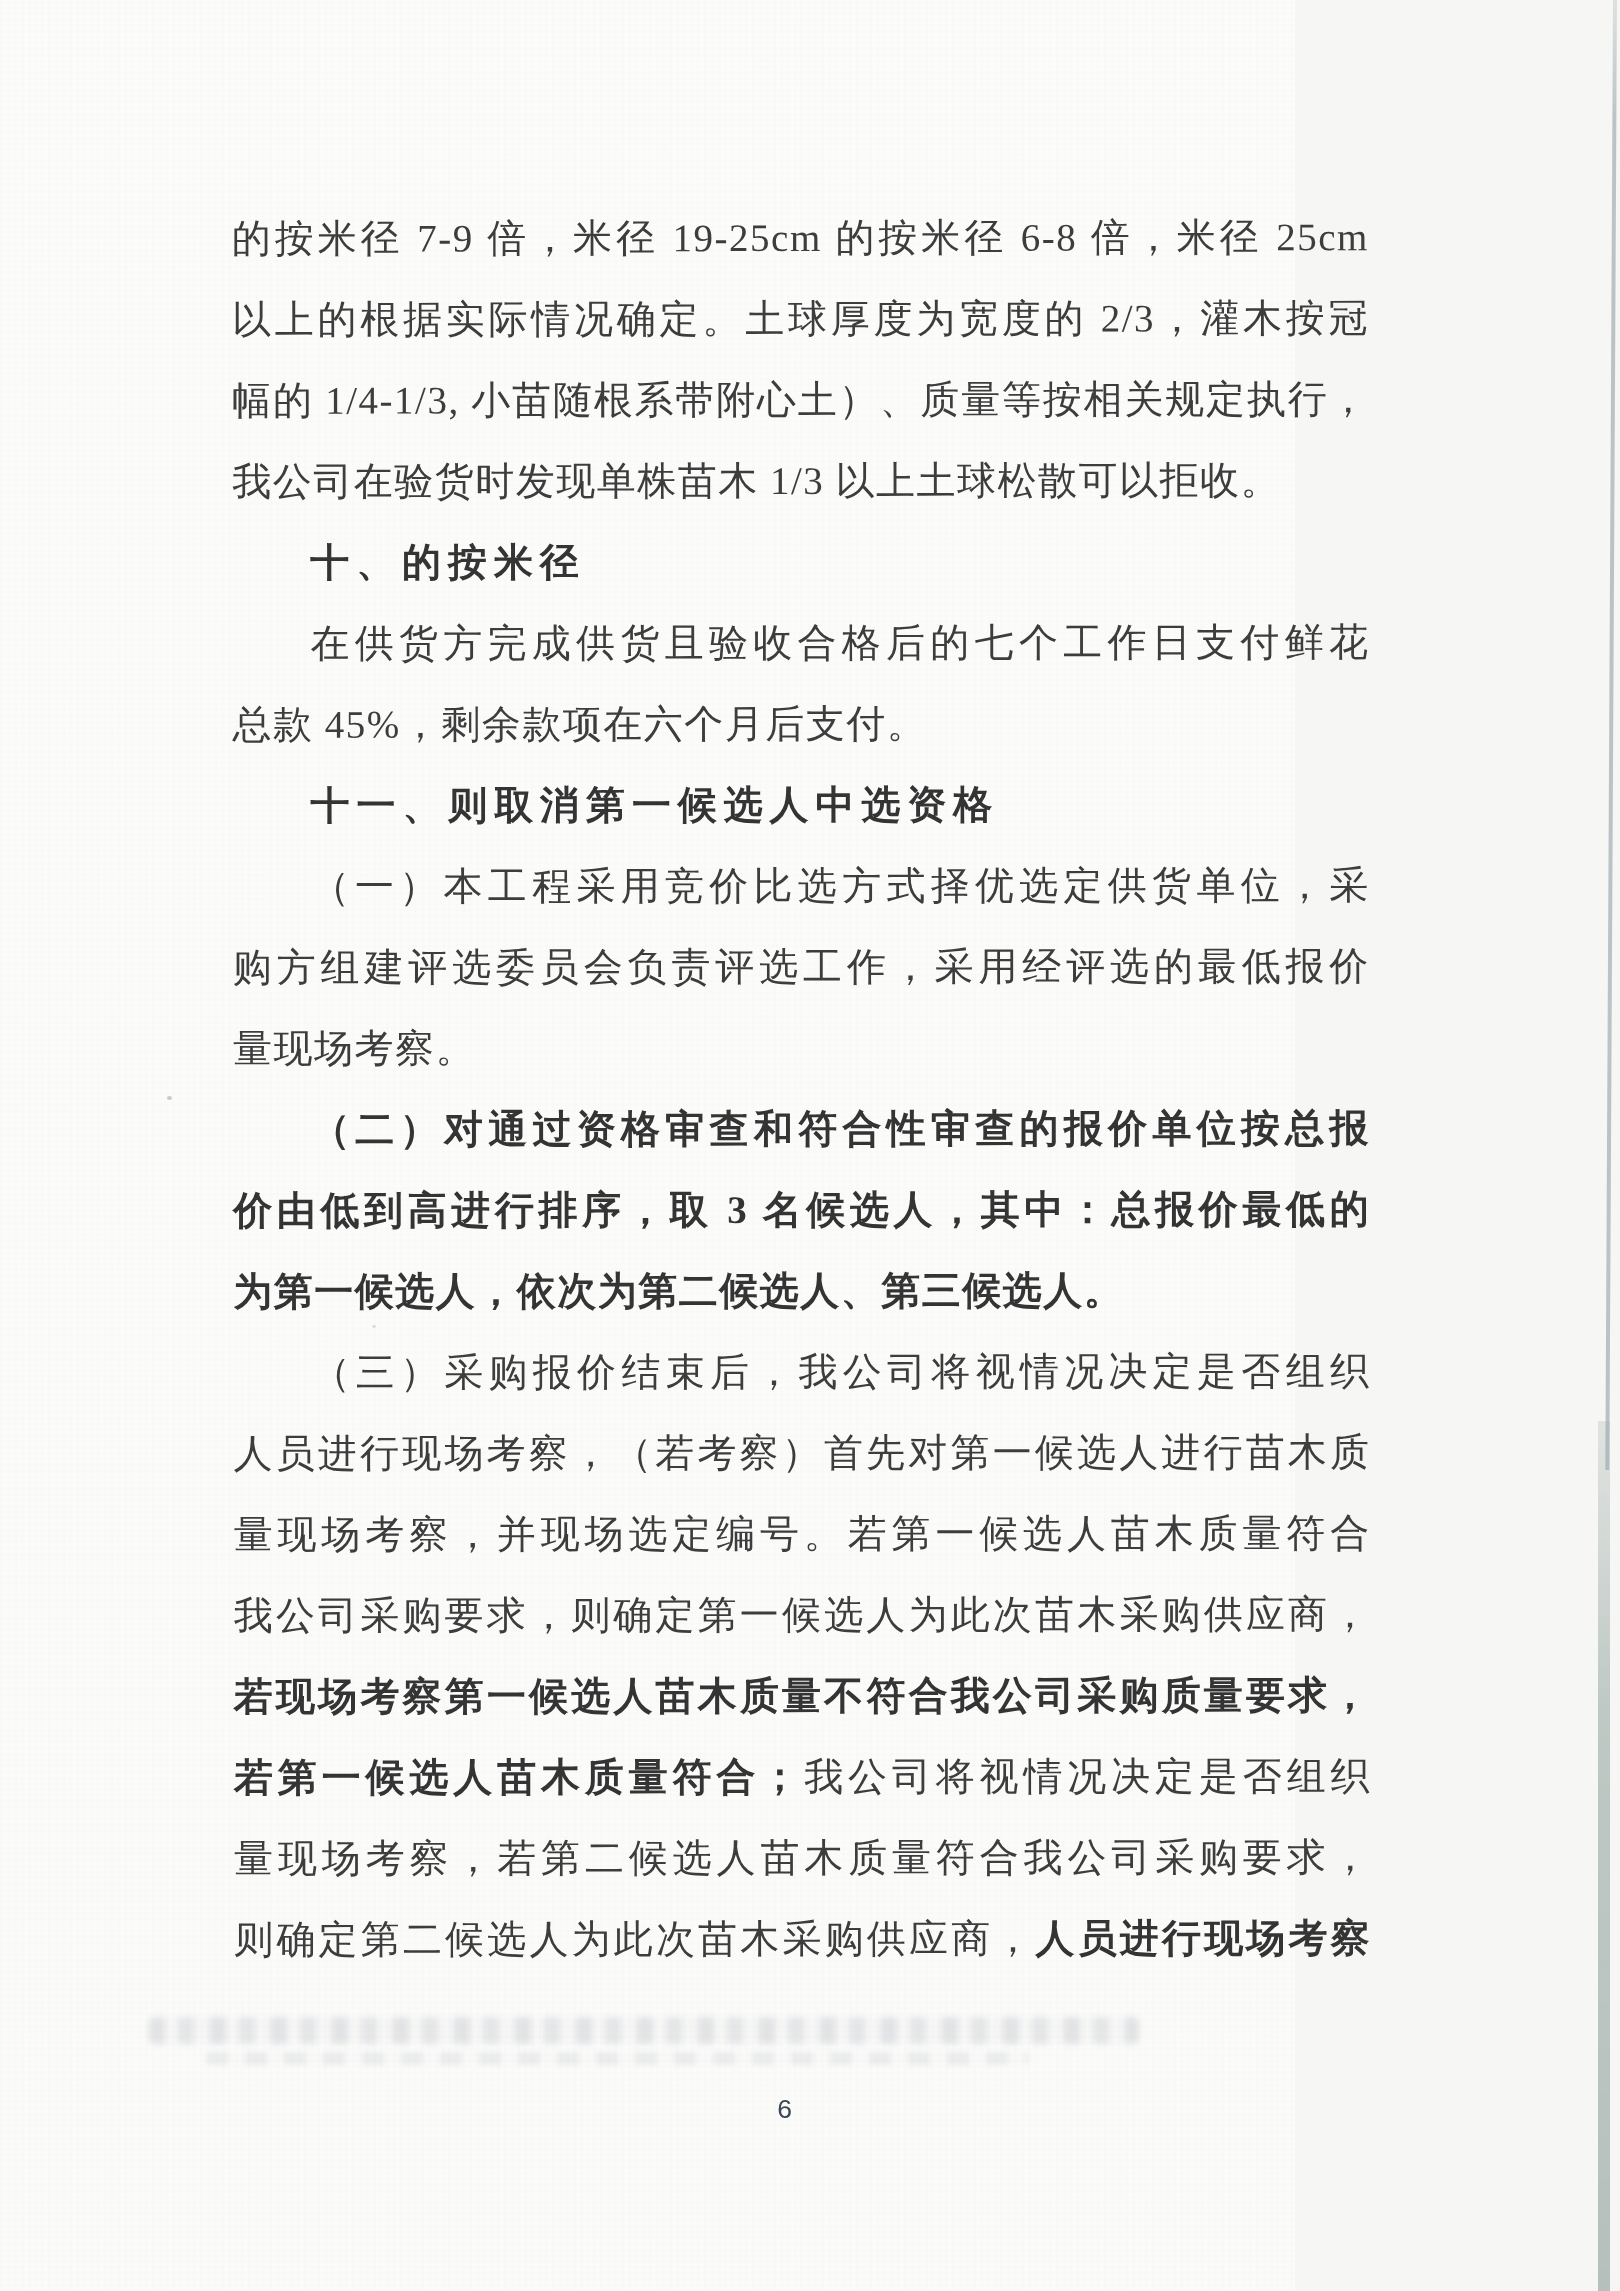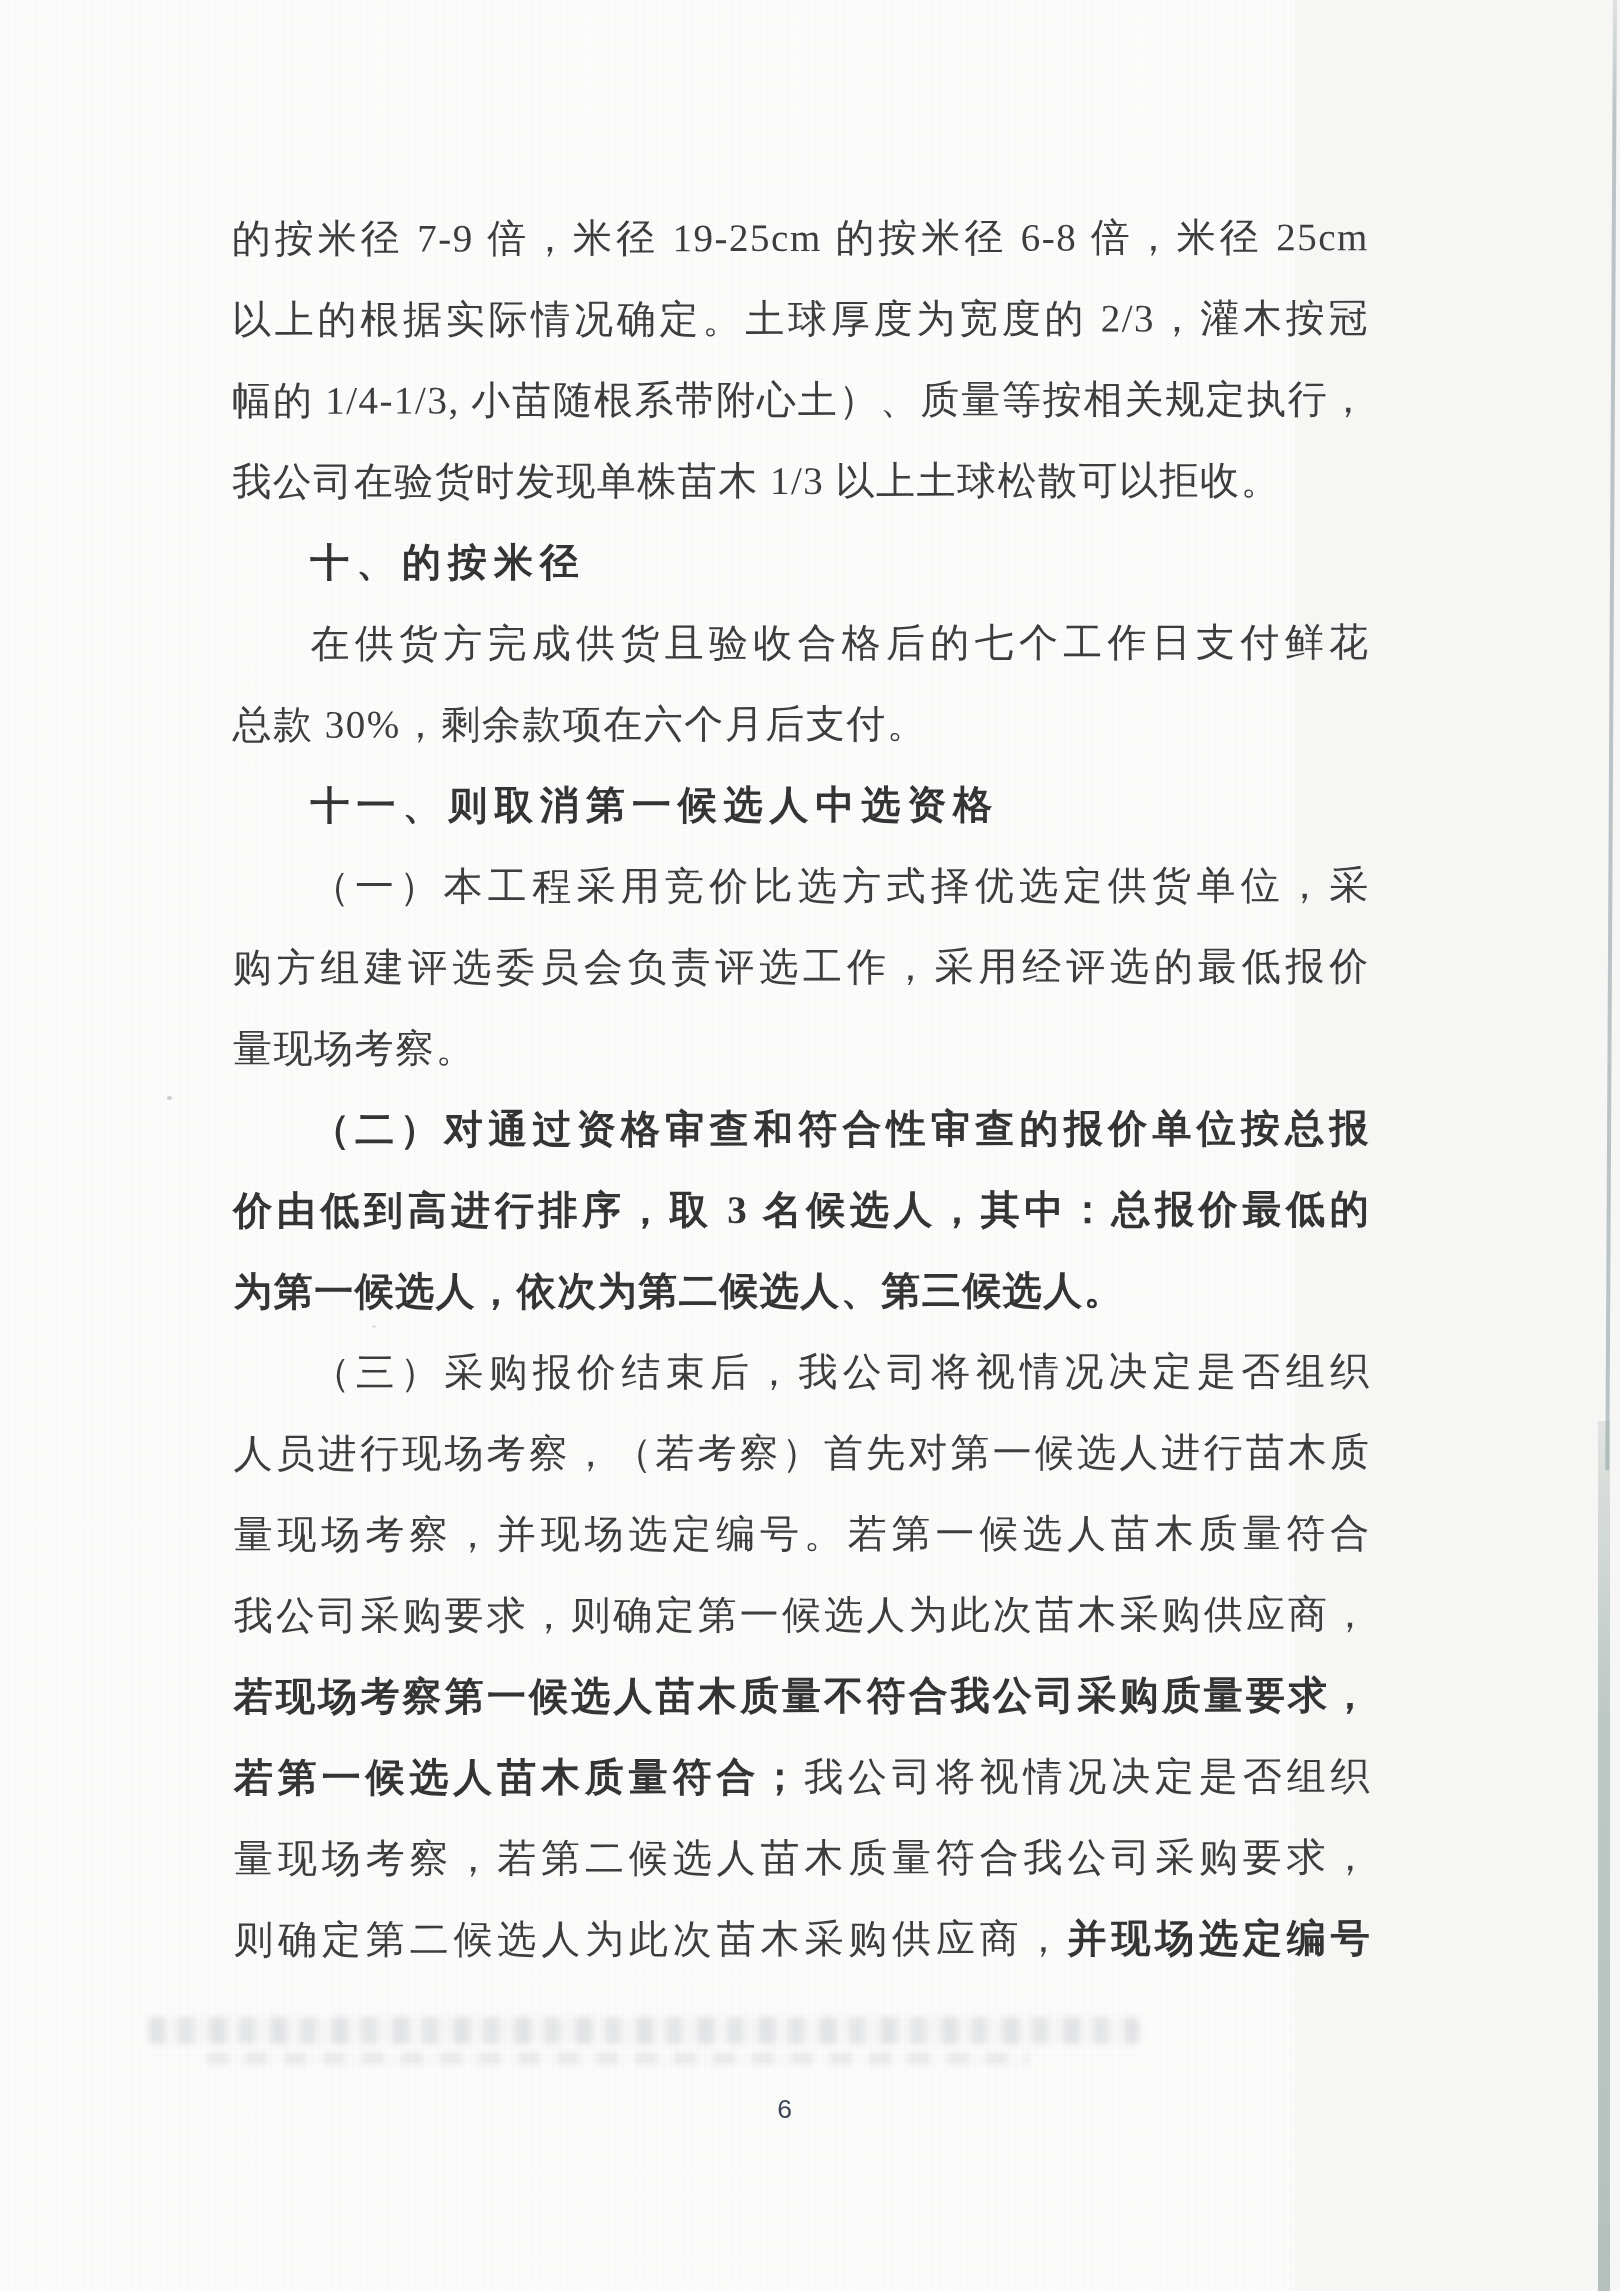--- a/index.html
+++ b/index.html
@@ -112,36 +112,36 @@
 <body>
 
 <div class="page">
   <div class="text-block">
       <div class="line fill"><span>的按米径 7-9 倍，米径 19-25cm 的按米径 6-8 倍，米径 25cm</span></div>
       <div class="line fill"><span>以上的根据实际情况确定。土球厚度为宽度的 2/3，灌木按冠</span></div>
       <div class="line fill"><span>幅的 1/4-1/3, 小苗随根系带附心土）、质量等按相关规定执行，</span></div>
       <div class="line"><span>我公司在验货时发现单株苗木 1/3 以上土球松散可以拒收。</span></div>
       <div class="line heading indent"><span class="seg-b">十、的按米径</span></div>
       <div class="line indent fill"><span>在供货方完成供货且验收合格后的七个工作日支付鲜花</span></div>
-      <div class="line"><span>总款 30%，剩余款项在六个月后支付。</span></div>
+      <div class="line"><span>总款 45%，剩余款项在六个月后支付。</span></div>
       <div class="line heading indent"><span class="seg-b">十一、则取消第一候选人中选资格</span></div>
       <div class="line indent fill"><span>（一）本工程采用竞价比选方式择优选定供货单位，采</span></div>
       <div class="line fill"><span>购方组建评选委员会负责评选工作，采用经评选的最低报价</span></div>
       <div class="line"><span>量现场考察。</span></div>
       <div class="line indent fill"><span class="seg-b">（二）对通过资格审查和符合性审查的报价单位按总报</span></div>
       <div class="line fill"><span class="seg-b">价由低到高进行排序，取 3 名候选人，其中：总报价最低的</span></div>
       <div class="line"><span class="seg-b">为第一候选人，依次为第二候选人、第三候选人。</span></div>
       <div class="line indent fill"><span>（三）采购报价结束后，我公司将视情况决定是否组织</span></div>
       <div class="line fill"><span>人员进行现场考察，（若考察）首先对第一候选人进行苗木质</span></div>
       <div class="line fill"><span>量现场考察，并现场选定编号。若第一候选人苗木质量符合</span></div>
       <div class="line fill"><span>我公司采购要求，则确定第一候选人为此次苗木采购供应商，</span></div>
       <div class="line fill"><span class="seg-b">若现场考察第一候选人苗木质量不符合我公司采购质量要求，</span></div>
       <div class="line fill"><span class="seg-b">若第一候选人苗木质量符合；</span><span>我公司将视情况决定是否组织</span></div>
       <div class="line fill"><span>量现场考察，若第二候选人苗木质量符合我公司采购要求，</span></div>
-      <div class="line fill"><span>则确定第二候选人为此次苗木采购供应商，</span><span class="seg-b">并现场选定编号</span></div>
+      <div class="line fill"><span>则确定第二候选人为此次苗木采购供应商，</span><span class="seg-b">人员进行现场考察</span></div>
     </div>
 
   <div class="bleed-strip-1"></div>
   <div class="bleed-strip-2"></div>
   <div class="speck-1"></div>
   <div class="speck-2"></div>
   <div class="edge-line-top"></div>
   <div class="edge-line-bottom"></div>
 
   <div class="page-number">6</div>

